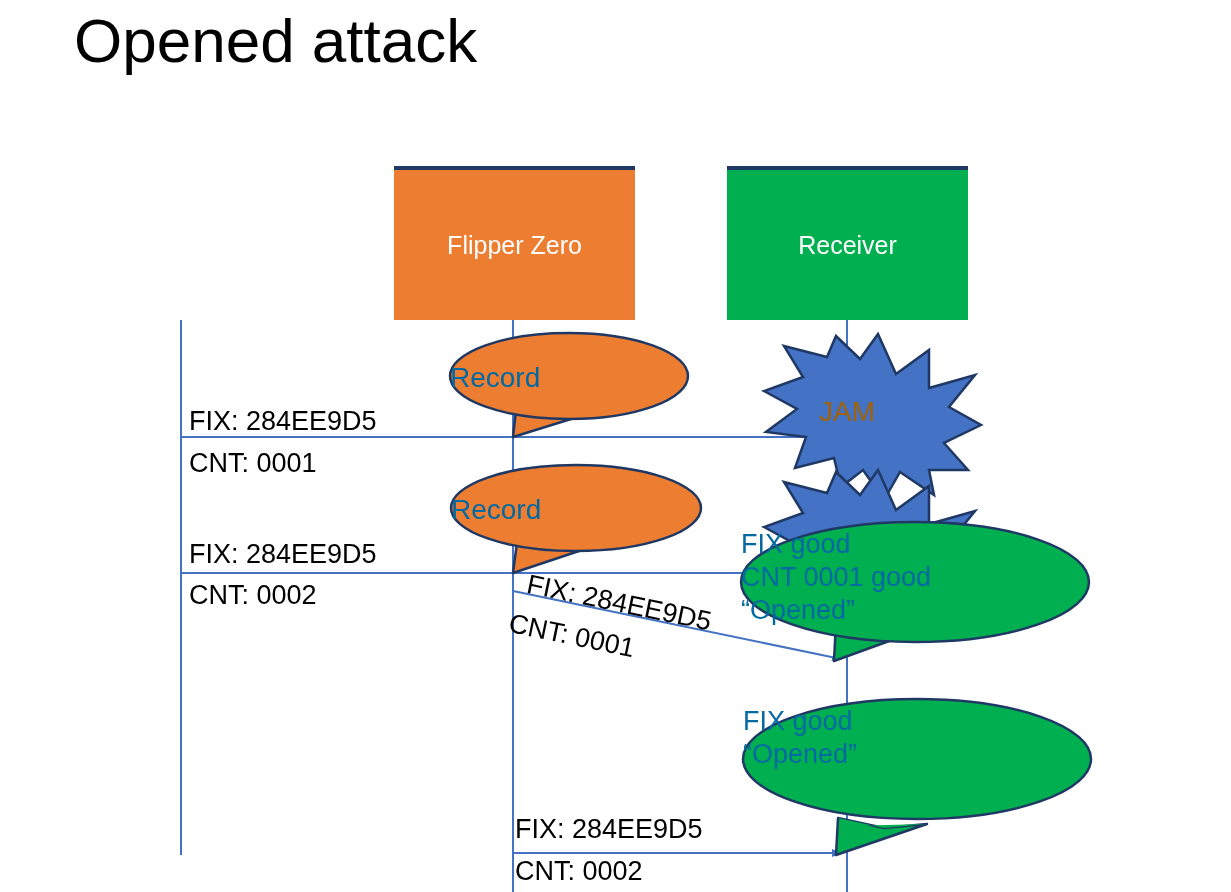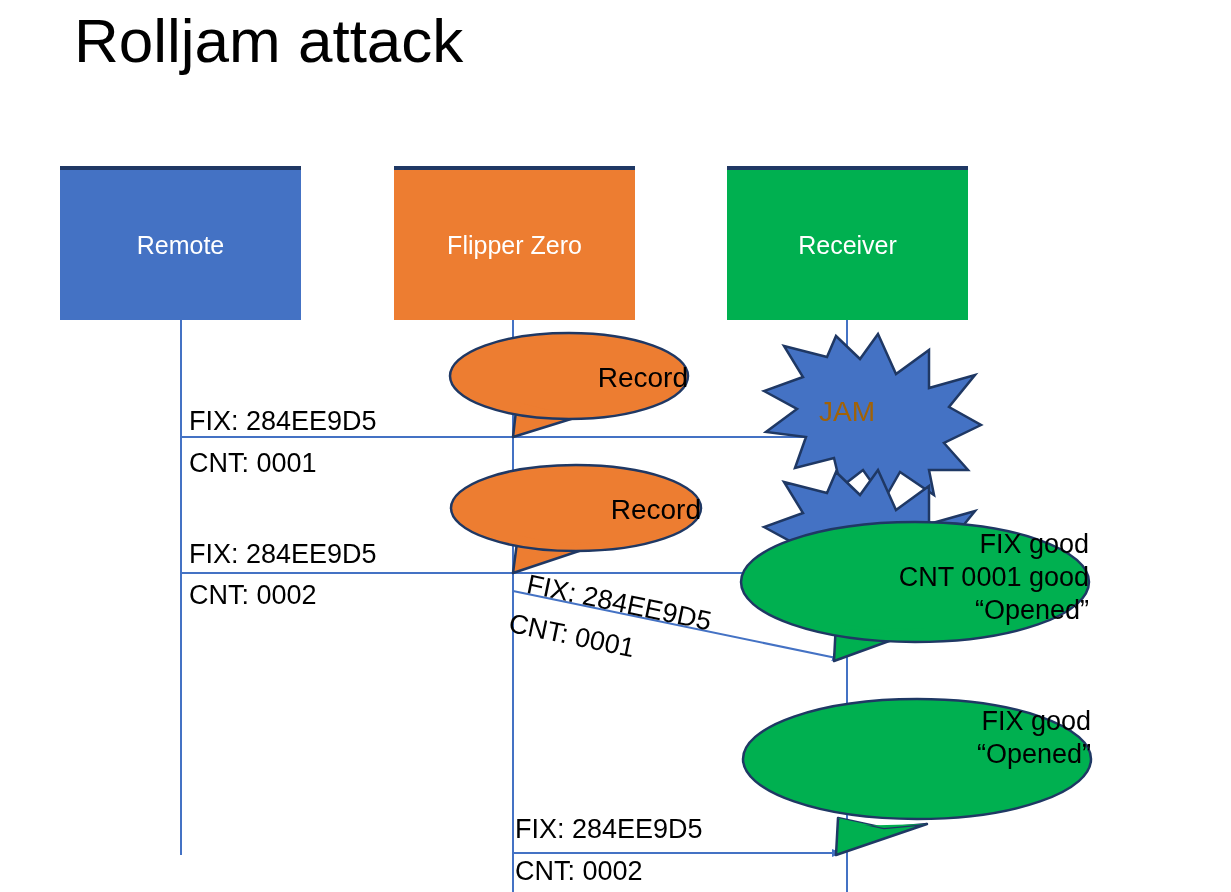--- a/index.html
+++ b/index.html
@@ -60,22 +60,22 @@
   }
   .msg-label {
     position: absolute;
     font-size: 27px;
     line-height: 1.2;
     color: #000000;
     white-space: nowrap;
   }
   .bubble-text {
     position: absolute;
-    color: #000000;
-    text-align: right;
+    color: #0369a1;
+    text-align: left;
     line-height: 1.22;
     white-space: nowrap;
     pointer-events: none;
   }
   .bubble-text.single { font-size: 28px; }
   .bubble-text.multi  { font-size: 27px; }
   .jam-text {
     position: absolute;
     color: #a16207;
     font-size: 28px;
@@ -144,25 +144,22 @@
     <line x1="513" y1="853" x2="841" y2="853" stroke="#4472C4" stroke-width="2" marker-end="url(#arrowblue)"></line>
 
     <g>
       <path d="M836,855 L838,818 L884,828 L927,824 Z" fill="#00B050" stroke="#1F3864" stroke-width="2.5" stroke-linejoin="round"></path>
       <ellipse cx="917" cy="759" rx="174" ry="60" fill="#00B050" stroke="#1F3864" stroke-width="2.5"></ellipse>
       <path d="M848,826 L838,818 L884,828 L926,824 Z" fill="#00B050" stroke="none"></path>
     </g>
 
   </svg>
 
-  <div class="title">Rolljam attack</div>
+  <div class="title">Opened attack</div>
 
-  <div class="actor-box" id="actor-remote">
-    <span>Remote</span>
-  </div>
   <div class="actor-box" id="actor-flipper">
     <span>Flipper Zero</span>
   </div>
   <div class="actor-box" id="actor-receiver">
     <span>Receiver</span>
   </div>
 
   <div class="msg-label" style="left:189px; top:405px;">FIX: 284EE9D5</div>
   <div class="msg-label" style="left:189px; top:447px;">CNT: 0001</div>
 

